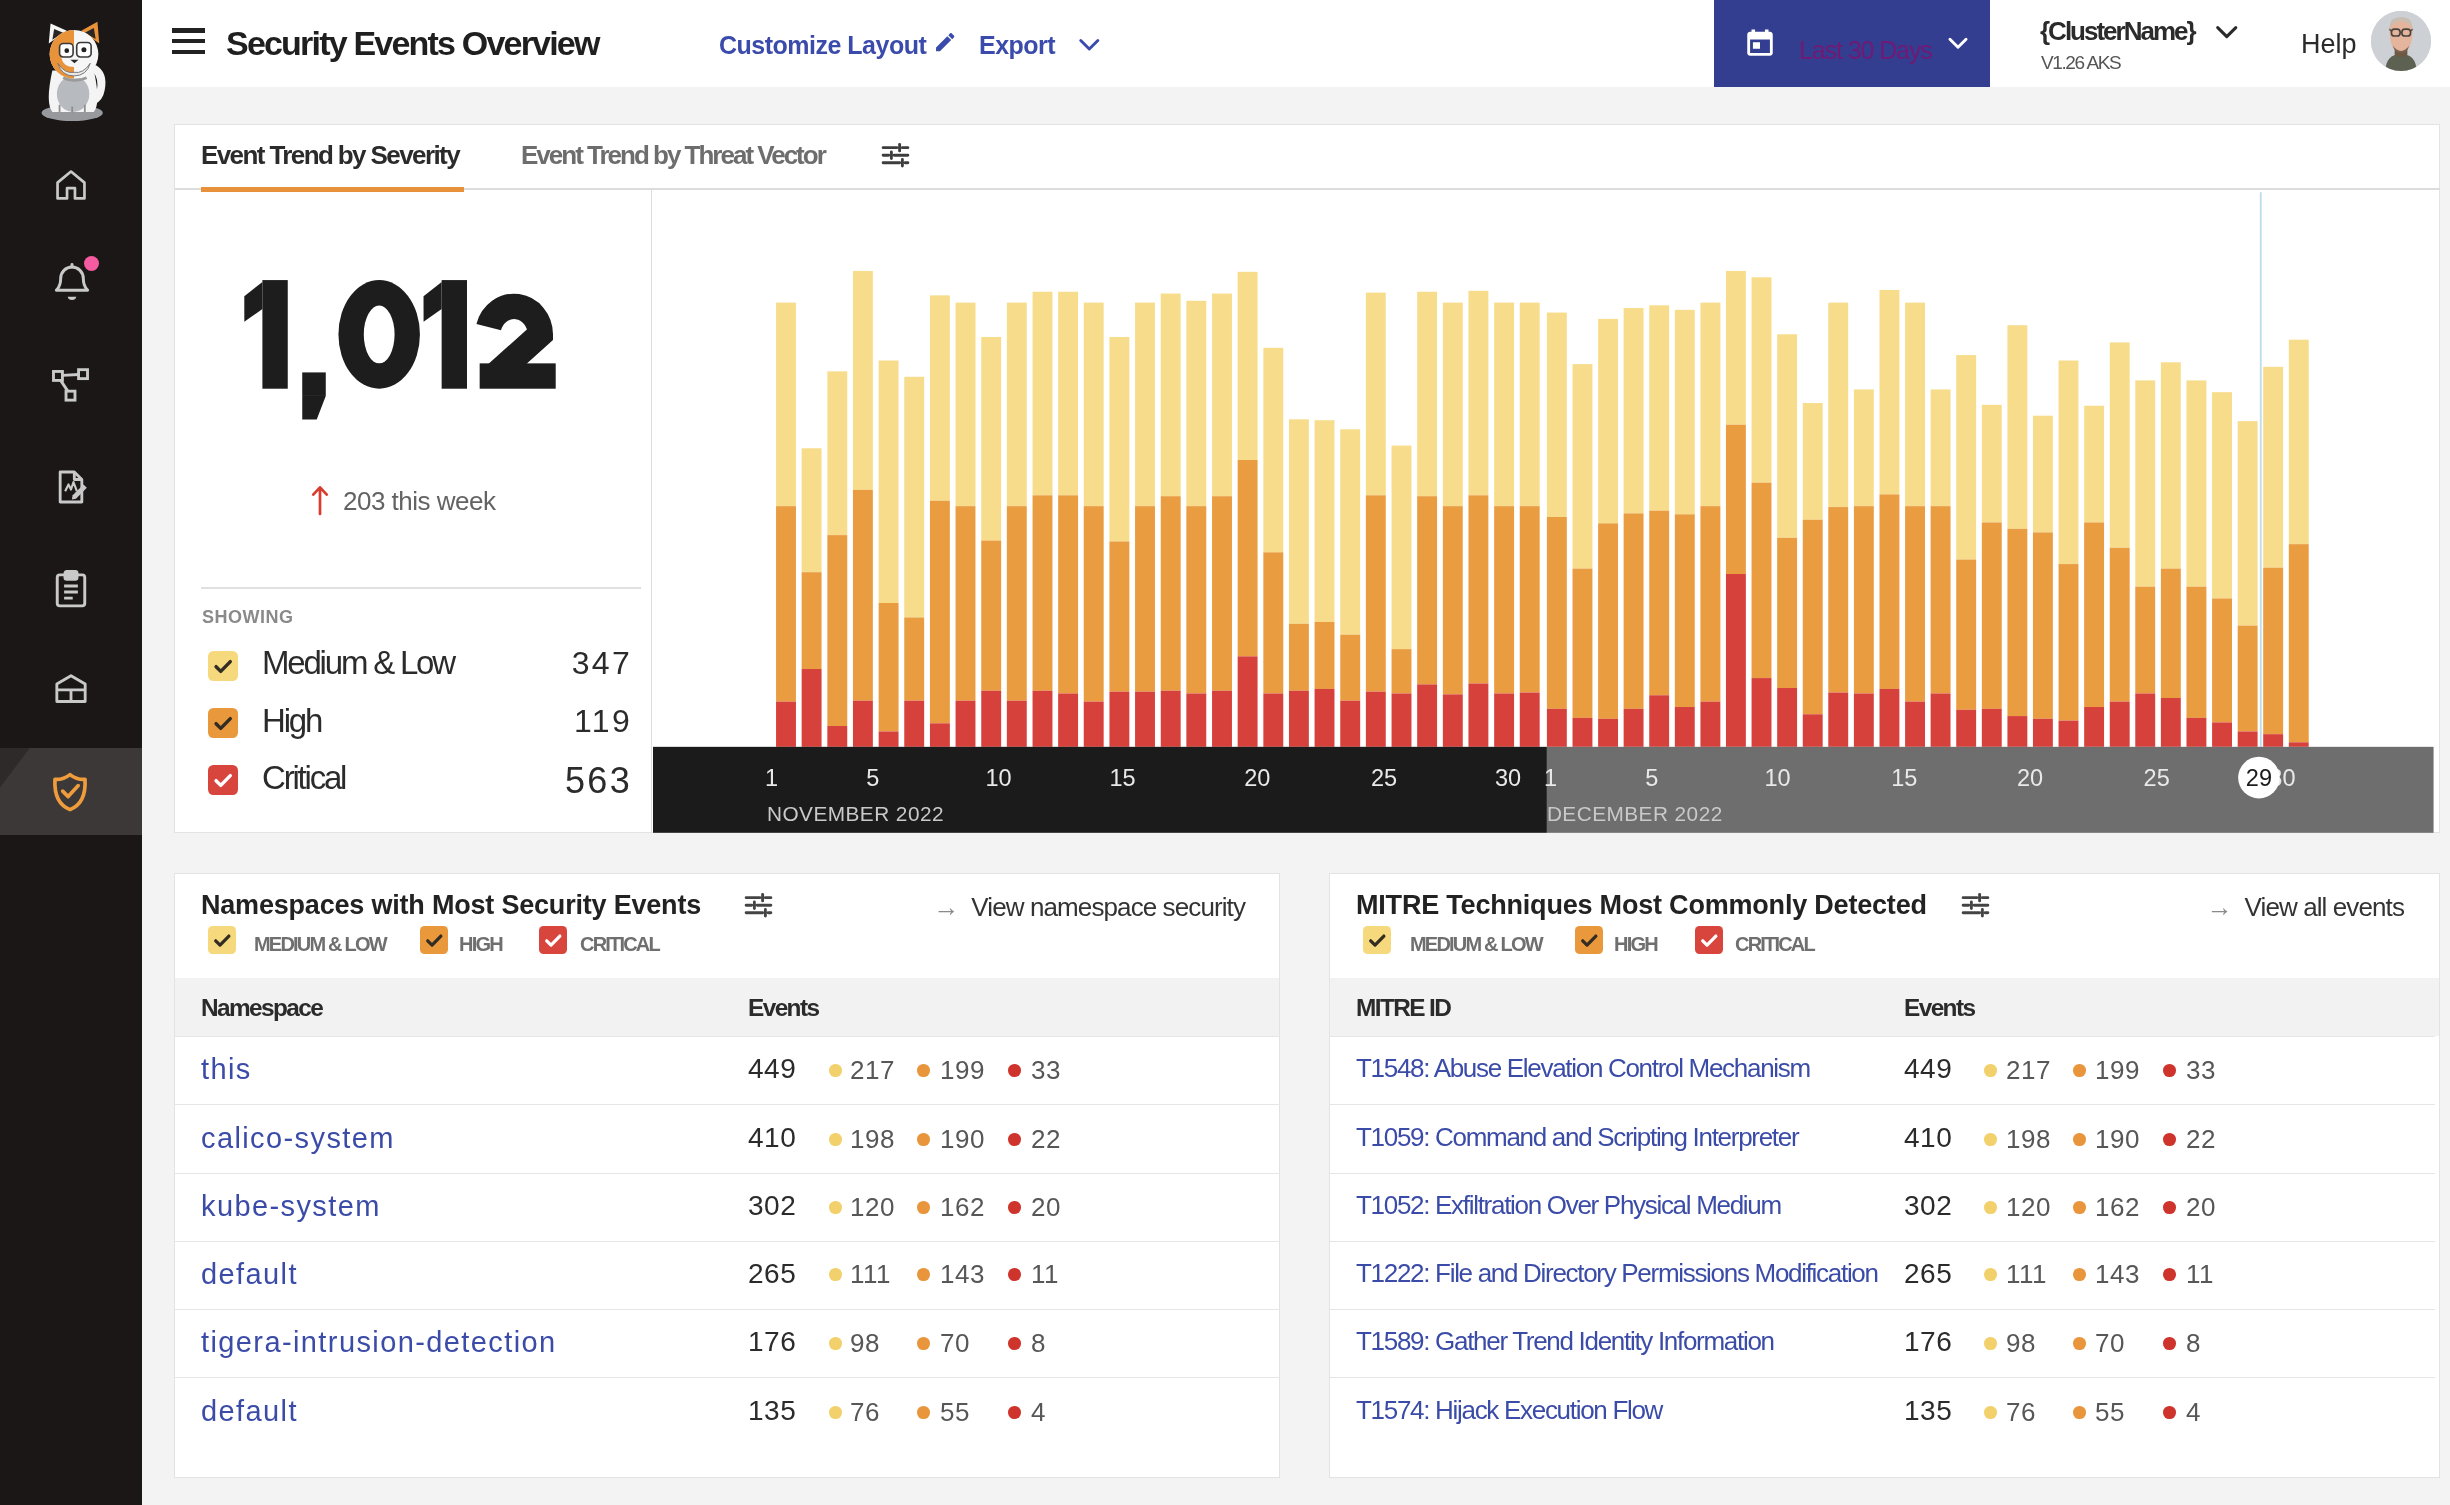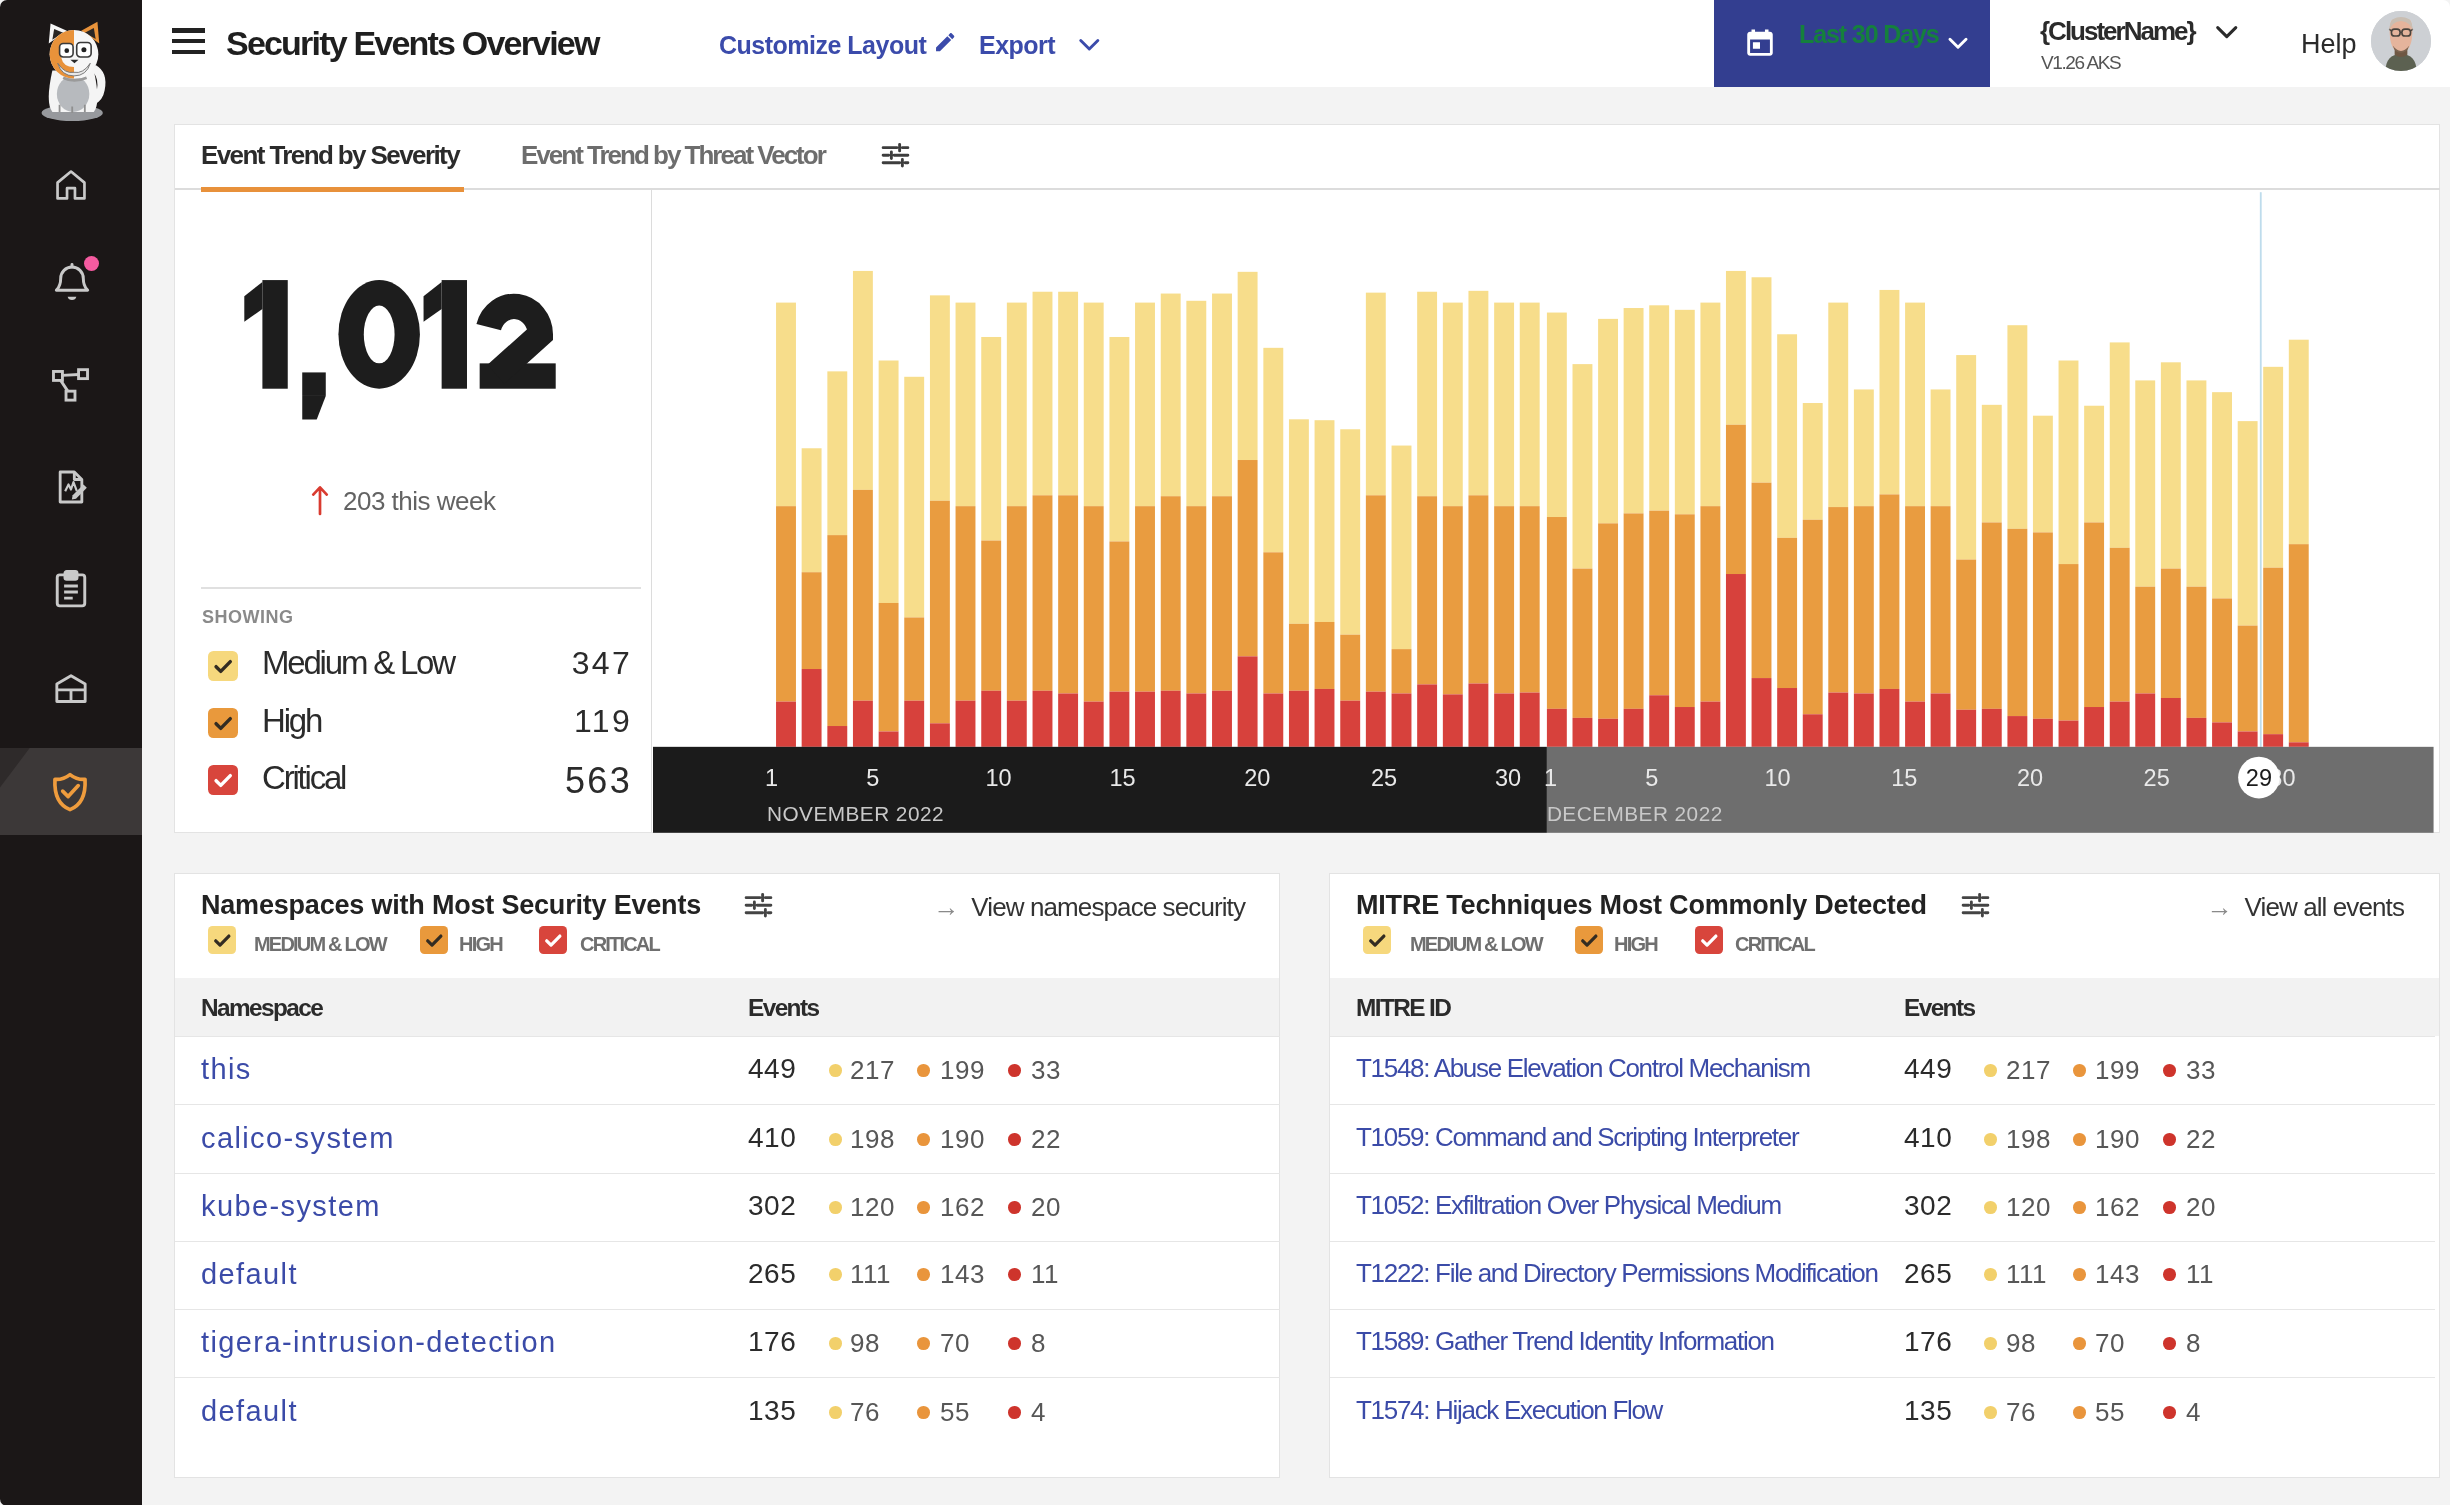--- a/index.html
+++ b/index.html
@@ -1,16 +1,16 @@
 <!DOCTYPE html>
 <html style="font-size:14.5px"><head><meta charset="utf-8">
 <style>
 * { margin:0; padding:0; box-sizing:border-box; }
 html,body { width:2450px; height:1506px; font-family:"Liberation Sans", sans-serif; background:#f3f3f3; }
-#app { position:relative; width:2450px; height:1506px; overflow:hidden; background:#f3f3f3;border-radius:7px; }
+#app { position:relative; width:2450px; height:1506px; overflow:hidden; background:#f3f3f3; }
 .abs { position:absolute; }
 .card { position:absolute; background:#fff; border:0.9px solid #e3e3e3; }
 .rowline { position:absolute; height:0.9px; background:#e6e6e6; }
 .cellname { position:absolute; font-size:29px; font-weight:500; color:#3B4BA8; letter-spacing:1.4px; }
 .mitrename { position:absolute; font-size:26px; font-weight:500; color:#3B4BA8; letter-spacing:-1.3px; }
 .celltot { position:absolute; font-size:28px; font-weight:500; color:#2b2b2b; letter-spacing:0.5px; }
 .cellval { position:absolute; font-size:26px; color:#575757; letter-spacing:0.5px; }
 .hlabel { position:absolute; font-size:24.4px; font-weight:700; color:#2b2b2b; letter-spacing:-1.6px; }
 .cblabel { position:absolute; font-size:20px; font-weight:700; color:#6f6f6f; letter-spacing:-1.8px; }
 .cardtitle { position:absolute; font-size:27px; font-weight:700; color:#222; letter-spacing:-0.2px; }
@@ -32,21 +32,21 @@
       </svg></div>
 <div class="abs" style="left:979px;top:31px;font-size:25px;font-weight:600;color:#3B4BAB;letter-spacing:-0.5px">Export</div>
 <div class="abs" style="left:1078px;top:37px"><svg width="22.6" height="15.4" viewBox="0 0 26 18" fill="none" stroke="#3B4BAB" stroke-width="3.4" stroke-linecap="round" stroke-linejoin="round">
         <path d="M3 4l10 10L23 4"></path>
       </svg></div>
 
 <div class="abs" style="left:1714px;top:0;width:276px;height:87px;background:#333E90"></div>
 <div class="abs" style="left:1743px;top:26px"><svg width="34" height="34" viewBox="0 0 24 24" fill="#fff">
         <path d="M19 4h-1V2.5h-2.5V4h-7V2.5H6V4H5C3.9 4 3 4.9 3 6v13c0 1.1.9 2 2 2h14c1.1 0 2-.9 2-2V6c0-1.1-.9-2-2-2zm0 15H5V9.5h14V19zM7 11.5h5V16H7v-4.5z"></path>
       </svg></div>
-<div class="abs" style="left:1799px;top:20px;font-size:25px;font-weight:700;color:#15803d;letter-spacing:-1.1px">Last 30 Days</div>
+<div class="abs" style="left:1799px;top:36px;font-size:25px;font-weight:400;color:#701a75;letter-spacing:-1.1px">Last 30 Days</div>
 <div class="abs" style="left:1947px;top:36px"><svg width="22" height="14.5" viewBox="0 0 26 18" fill="none" stroke="#fff" stroke-width="3.6" stroke-linecap="round" stroke-linejoin="round">
         <path d="M3 4l10 10L23 4"></path>
       </svg></div>
 
 <div class="abs" style="left:2040px;top:16.3px;font-size:26px;font-weight:600;color:#2b2b2b;letter-spacing:-2px">{ClusterName}</div>
 <div class="abs" style="left:2215px;top:23.5px"><svg width="23.5" height="16.3" viewBox="0 0 26 18" fill="none" stroke="#2b2b2b" stroke-width="3.4" stroke-linecap="round" stroke-linejoin="round">
         <path d="M3 4l10 10L23 4"></path>
       </svg></div>
 <div class="abs" style="left:2041px;top:52px;font-size:19px;font-weight:500;color:#555;letter-spacing:-1.4px">V1.26 AKS</div>
 <div class="abs" style="left:2301px;top:29px;font-size:27px;color:#2b2b2b">Help</div>

